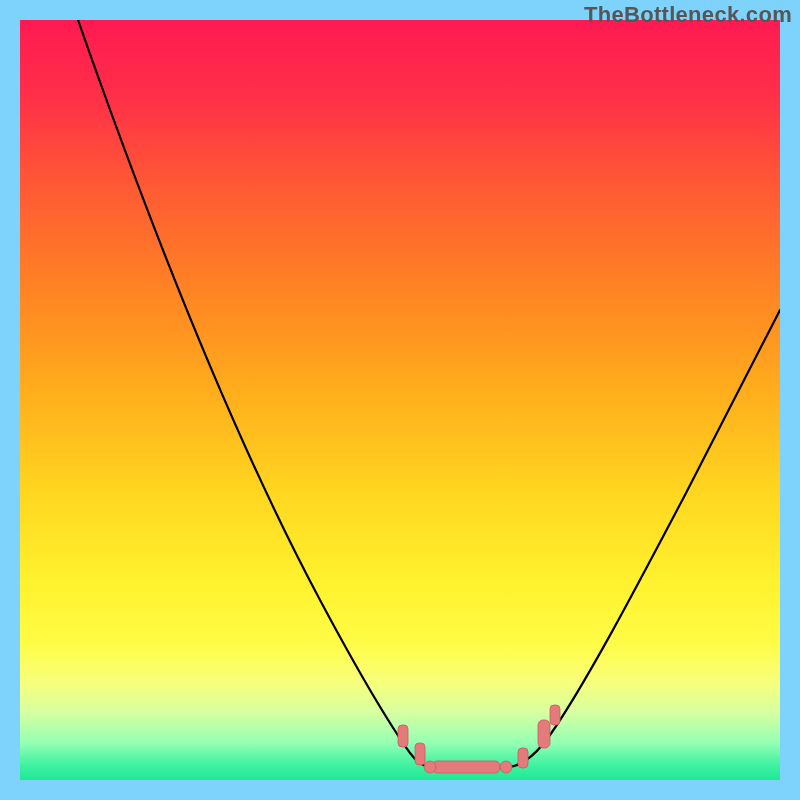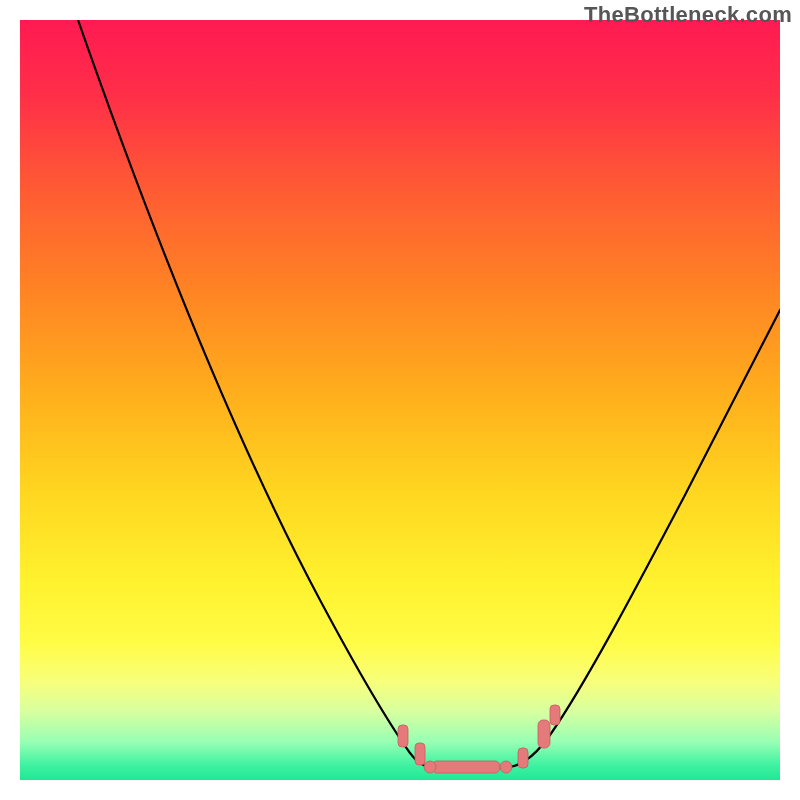--- a/index.html
+++ b/index.html
@@ -7,21 +7,21 @@
     padding: 0;
     width: 800px;
     height: 800px;
     background: #000;
     overflow: hidden;
   }
   .frame {
     position: relative;
     width: 800px;
     height: 800px;
-    background: #ffffff;
+    background: #7dd3fc;
   }
   .watermark {
     position: absolute;
     top: 2px;
     right: 8px;
     font-family: Arial, Helvetica, sans-serif;
     font-size: 22px;
     font-weight: 600;
     color: #565656;
     letter-spacing: 0.3px;

